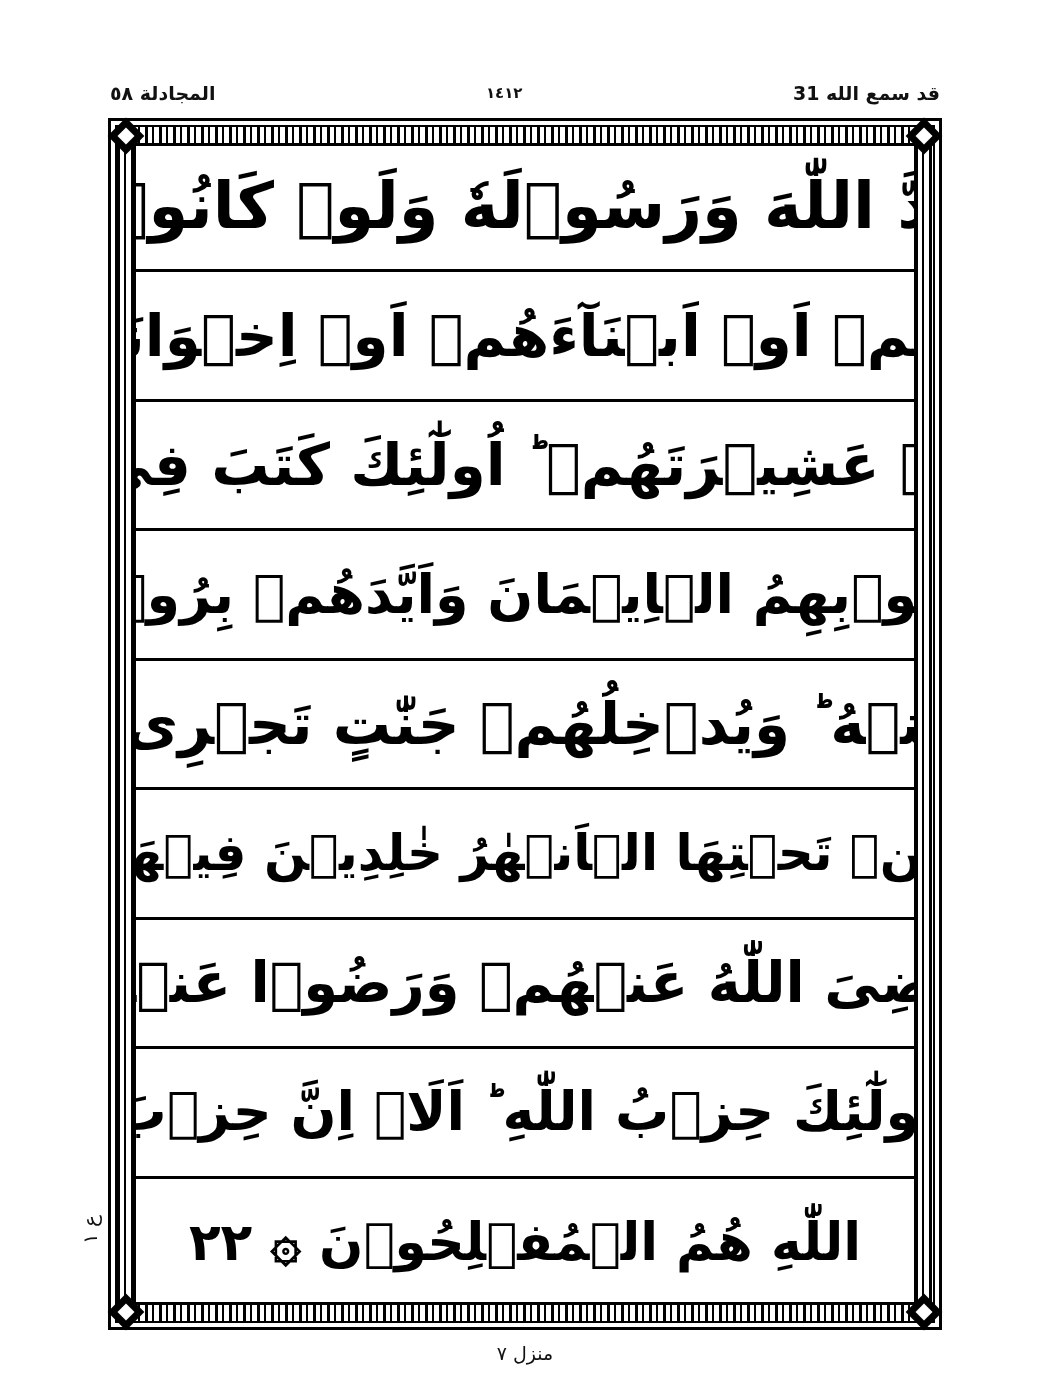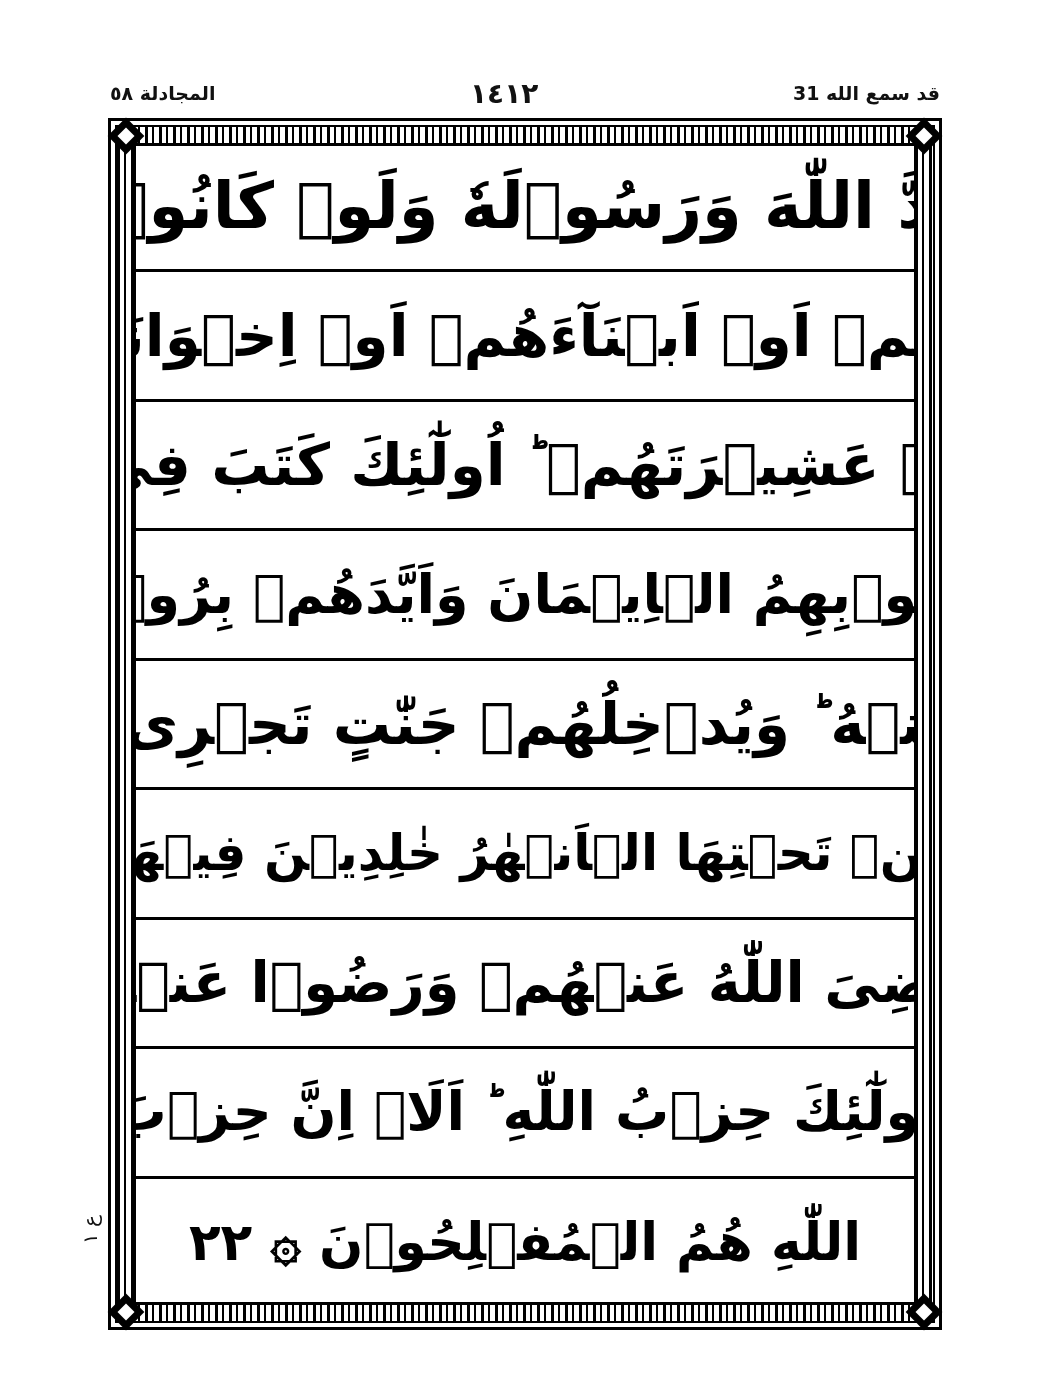--- a/index.html
+++ b/index.html
@@ -35,21 +35,21 @@
     color: #111;
     direction: rtl;
   }
   .header .hdr-item {
     white-space: nowrap;
     font-family: "DejaVu Sans", sans-serif;
     font-weight: 600;
     text-align: right;
   }
   .header .hdr-center {
-    font-size: 28px;
+    font-size: 15px;
     letter-spacing: 1px;
   }
 
   
   .frame-outer {
     position: absolute;
     top: 118px;
     left: 108px;
     width: 834px;
     height: 1212px;
@@ -214,14 +214,15 @@
     <div class="ayah-line l8">
       <span class="arabic">اُولٰٓئِكَ حِزۡبُ اللّٰهِ ؕ اَلَاۤ اِنَّ حِزۡبَ</span>
     </div>
     <div class="ayah-line l9">
       <span class="arabic">اللّٰهِ هُمُ الۡمُفۡلِحُوۡنَ ۞ ٢٢</span>
     </div>
   </div>
 
   <div class="side-note">ع ١</div>
 
+  <div class="footer">منزل ٧</div>
 
 </div>
 
 </body></html>

